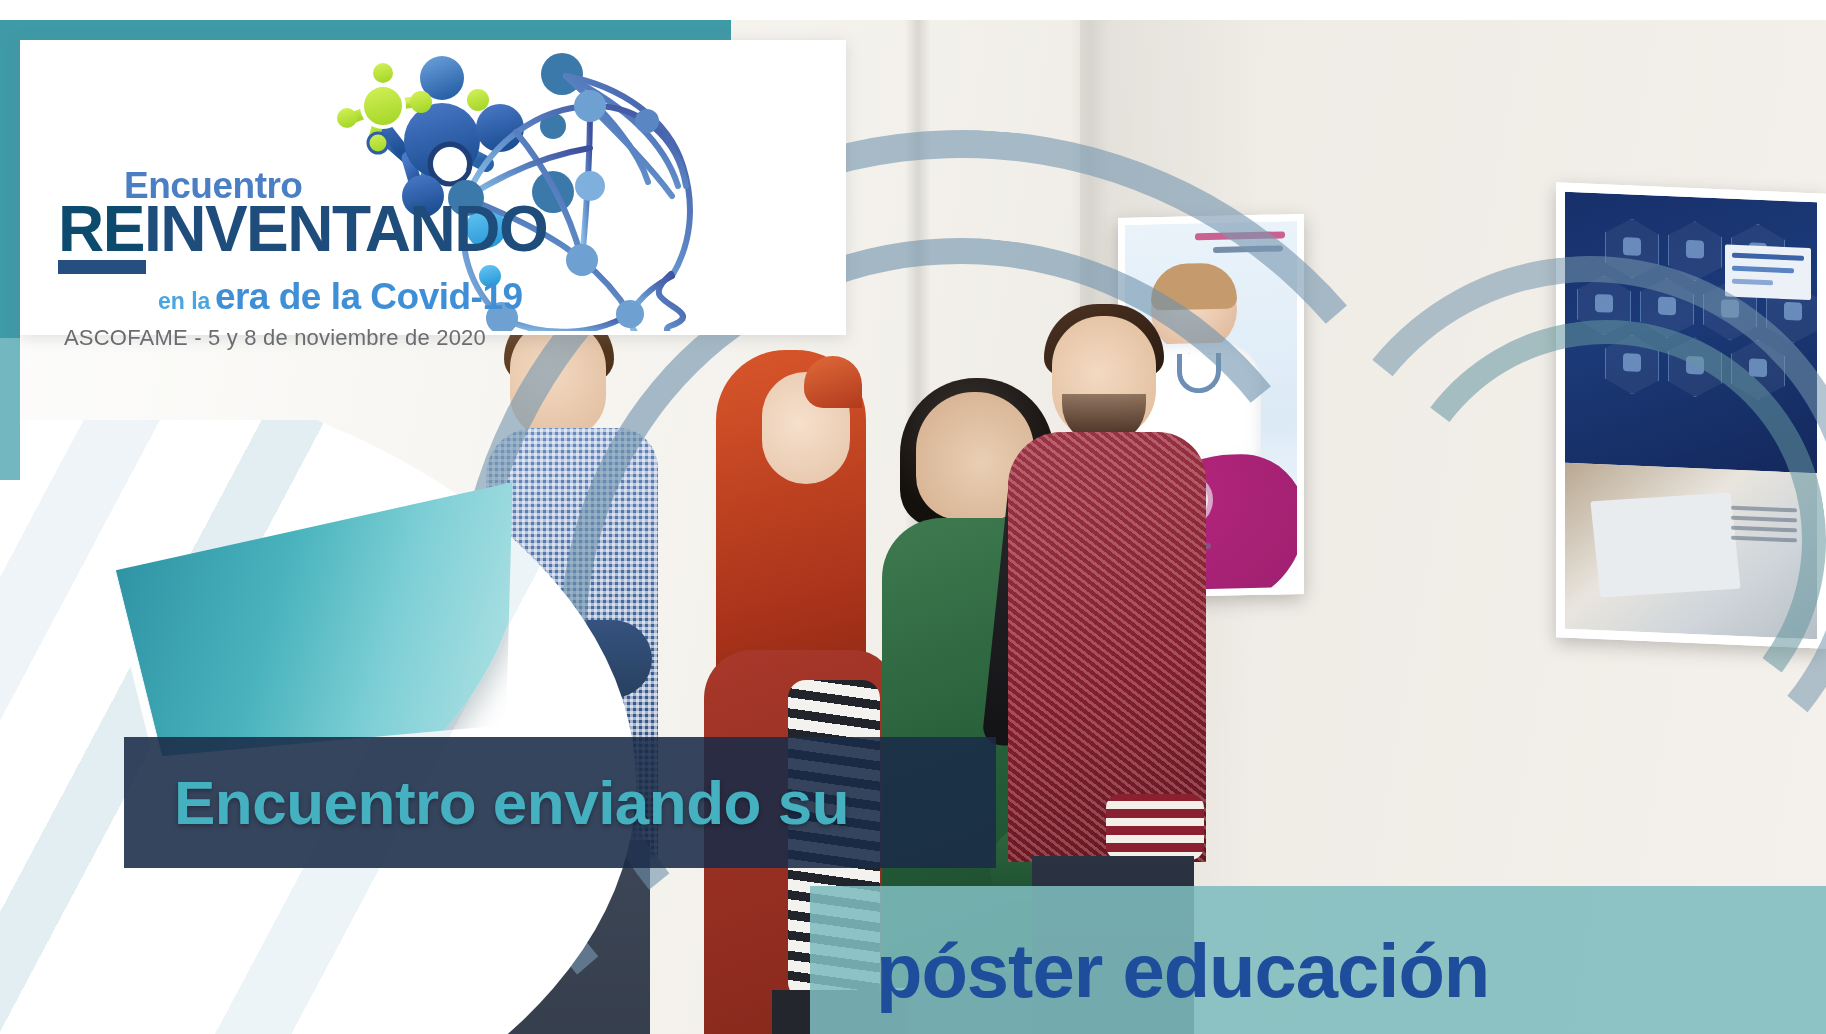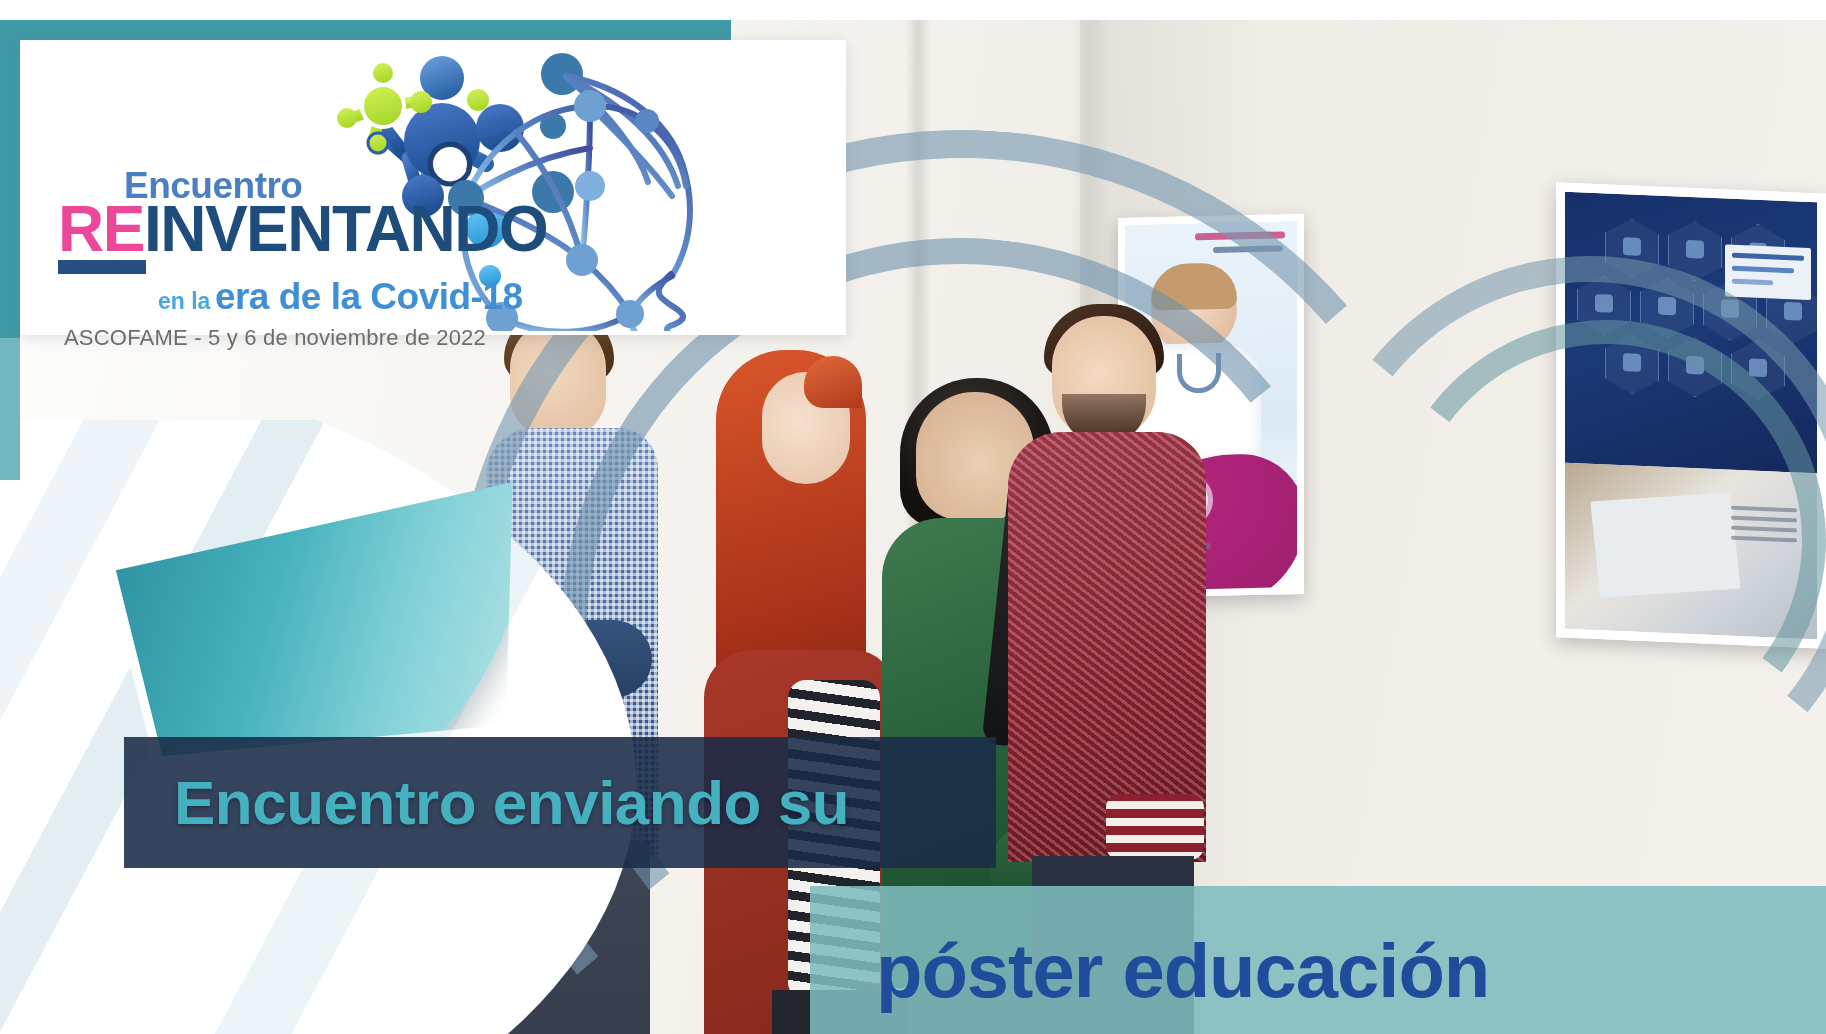--- a/index.html
+++ b/index.html
@@ -169,21 +169,21 @@
     position:absolute;left:20px;top:20px;width:826px;height:295px;
     background:#ffffff;
     box-shadow:0 3px 14px rgba(120,125,130,.22);
   }
   .logo-graphic{position:absolute;left:270px;top:6px;width:450px;height:285px;}
   .logo-text{position:absolute;left:38px;top:128px;width:600px;}
   .tl-1{font-size:37px;font-weight:bold;color:#4a7fc4;letter-spacing:-.5px;line-height:.96;
         margin-left:66px;font-family:"Liberation Sans",sans-serif;}
   .tl-2{font-size:64px;font-weight:bold;line-height:.92;letter-spacing:-1.5px;margin-top:-4px;
         font-family:"Liberation Sans",sans-serif;}
-  .tl-2 .re{color:#ec4899;}
+  .tl-2 .re{color:#0c4a6e;}
   .tl-2 .rest{color:#1e4d7b;}
   .tl-underline{width:88px;height:14px;background:#264f80;margin-top:2px;}
   .tl-3{font-size:37px;font-weight:bold;color:#4aa6e0;line-height:.95;letter-spacing:-.5px;
         margin-top:-18px;margin-left:100px;font-family:"Liberation Sans",sans-serif;}
   .tl-4{margin-top:4px;margin-left:100px;line-height:1;white-space:nowrap;}
   .tl-4 .small{font-size:23px;font-weight:bold;color:#4aa6e0;}
   .tl-4 .big{font-size:37px;font-weight:bold;color:#3f8fd6;letter-spacing:-.5px;}
   .tl-5{font-size:22px;color:#6a6d70;margin-top:10px;margin-left:6px;letter-spacing:.2px;
         font-family:"Liberation Sans",sans-serif;}
 
@@ -453,23 +453,23 @@
     </div>
 
     <div class="logo-text">
       <div class="tl-1">Encuentro</div>
       <div class="tl-2">
         <span class="re">RE</span><span class="rest">INVENTANDO</span>
       </div>
       <div class="tl-underline"></div>
       <div class="tl-4">
         <span class="small">en la</span>
-        <span class="big">era de la Covid-18</span>
+        <span class="big">era de la Covid-19</span>
       </div>
-      <div class="tl-5">ASCOFAME - 5 y 6 de noviembre de 2022</div>
+      <div class="tl-5">ASCOFAME - 5 y 8 de noviembre de 2020</div>
     </div>
   </div>
 
   <div class="band-dark">
     <span>Encuentro enviando su</span>
   </div>
   <div class="band-teal">
     <span>póster educación</span>
   </div>
 

